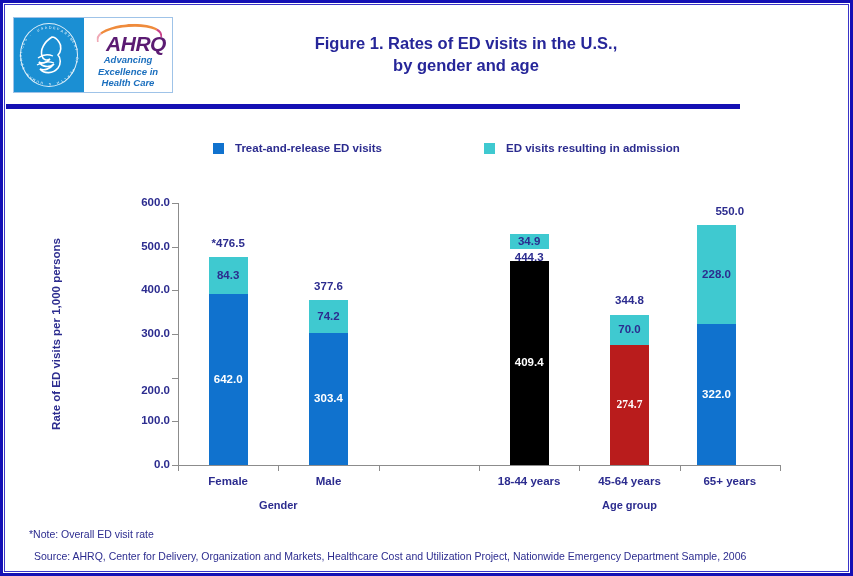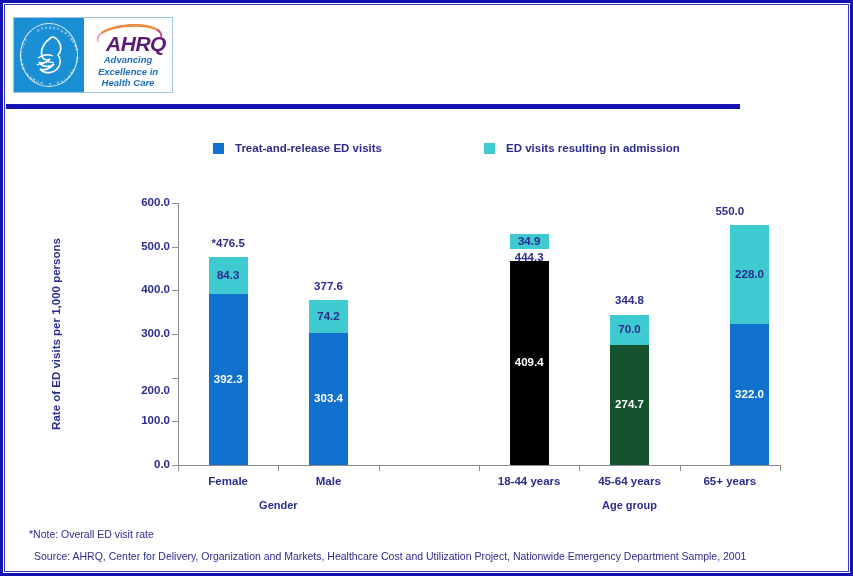--- a/index.html
+++ b/index.html
@@ -352,20 +352,24 @@
         <div class="ahrq-swoosh"></div>
         <div class="ahrq-word">AHRQ</div>
         <div class="ahrq-tag">
           <div>Advancing</div>
           <div>Excellence in</div>
           <div>Health Care</div>
         </div>
       </div>
     </div>
 
+    <div class="fig-title">
+      <div>Figure 1. Rates of ED visits in the U.S.,</div>
+      <div>by gender and age</div>
+    </div>
   </div>
   <div class="title-rule"></div>
 
   <div class="chart">
 
     <div class="legend" id="legend-host">
         <div class="legend-item i1">
           <span class="legend-swatch" style="background: rgb(63, 201, 208);"></span>
           <span class="legend-label">ED visits resulting in admission</span>
         </div>
@@ -398,21 +402,21 @@
         <div class="xtick" style="left: 201px;"></div>
         <div class="xtick" style="left: 301px;"></div>
         <div class="xtick" style="left: 401px;"></div>
         <div class="xtick" style="left: 502px;"></div>
         <div class="xtick" style="left: 602px;"></div>
         <div class="bar-group" style="left: 30.6667px;">
           <div class="seg seg-top" style="height: 36.811px; background: rgb(63, 201, 208);">
             <span class="seg-value">84.3</span>
           </div>
           <div class="seg seg-bottom" style="height: 171.304px; background: rgb(16, 114, 206);">
-            <span class="seg-value">392.3</span>
+            <span class="seg-value">642.0</span>
           </div>
         </div>
         <div class="bar-total" style="left: 50.1667px; top: 33.9283px;">*476.5</div>
         <div class="xcat-label" style="left: 50.1667px;">Female</div>
         <div class="bar-group" style="left: 131px;">
           <div class="seg seg-top" style="height: 32.4007px; background: rgb(63, 201, 208);">
             <span class="seg-value">74.2</span>
           </div>
           <div class="seg seg-bottom" style="height: 132.485px; background: rgb(16, 114, 206);">
             <span class="seg-value">303.4</span>
@@ -427,40 +431,40 @@
           <div class="seg seg-bottom" style="height: 204px; background: #000000; margin-top: 12px;">
             <span class="seg-value">409.4</span>
           </div>
         </div>
         <div class="bar-total" style="left: 351.167px; top: 47.989px;">444.3</div>
         <div class="xcat-label" style="left: 351.167px;">18-44 years</div>
         <div class="bar-group" style="left: 432px;">
           <div class="seg seg-top" style="height: 30.5667px; background: rgb(63, 201, 208);">
             <span class="seg-value">70.0</span>
           </div>
-          <div class="seg seg-bottom" style="height: 119.952px; background: #14532d;">
+          <div class="seg seg-bottom" style="height: 119.952px; background: #b91c1c; font-family: Liberation Serif, serif;">
             <span class="seg-value">274.7</span>
           </div>
         </div>
         <div class="bar-total" style="left: 451.5px; top: 91.4373px;">344.8</div>
         <div class="xcat-label" style="left: 451.5px;">45-64 years</div>
-        <div class="bar-group" style="left: 552px;">
+        <div class="bar-group" style="left: 519px;">
           <div class="seg seg-top" style="height: 99.56px; background: rgb(63, 201, 208);">
             <span class="seg-value">228.0</span>
           </div>
           <div class="seg seg-bottom" style="height: 140.607px; background: rgb(16, 114, 206);">
             <span class="seg-value">322.0</span>
           </div>
         </div>
         <div class="bar-total" style="left: 551.833px; top: 1.83333px;">550.0</div>
         <div class="xcat-label" style="left: 551.833px;">65+ years</div>
         <div class="xgroup-label" style="left: 100.333px;">Gender</div>
         <div class="xgroup-label" style="left: 451.5px;">Age group</div>
       </div>
 
   </div>
 
   <div class="footnotes">
     <div class="fn-note">*Note: Overall ED visit rate</div>
-    <div class="fn-source">Source: AHRQ, Center for Delivery, Organization and Markets, Healthcare Cost and Utilization Project, Nationwide Emergency Department Sample, 2001</div>
+    <div class="fn-source">Source: AHRQ, Center for Delivery, Organization and Markets, Healthcare Cost and Utilization Project, Nationwide Emergency Department Sample, 2006</div>
   </div>
 
 </div>
 
 </body></html>

